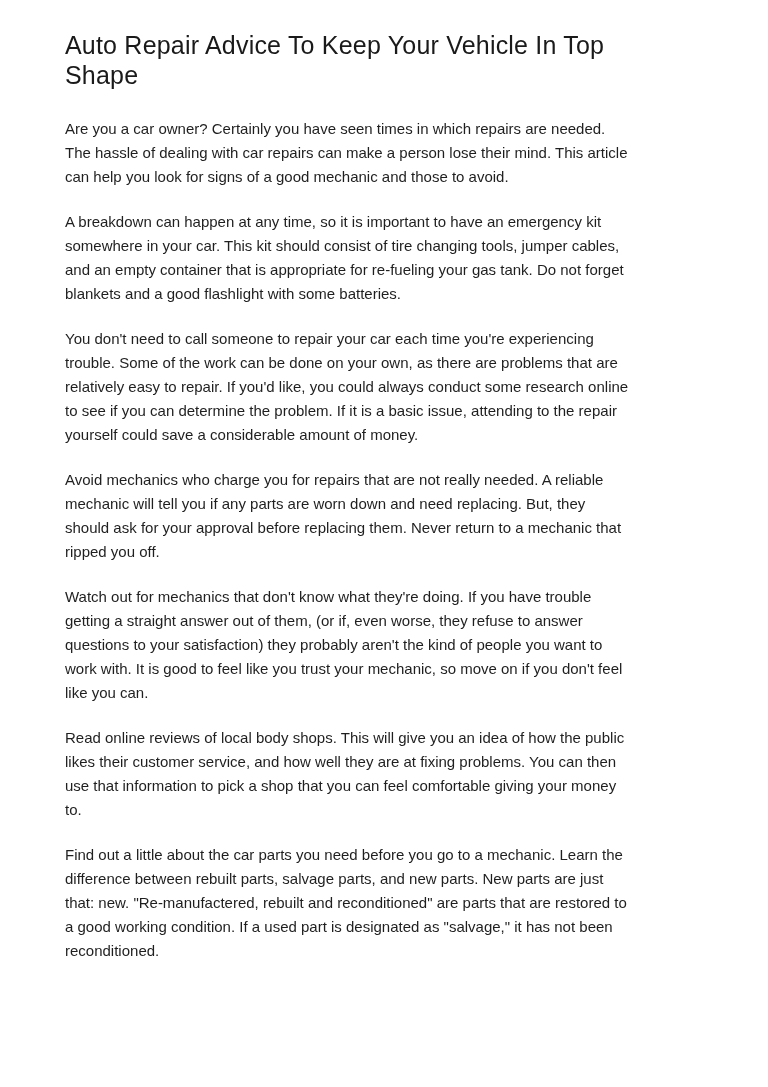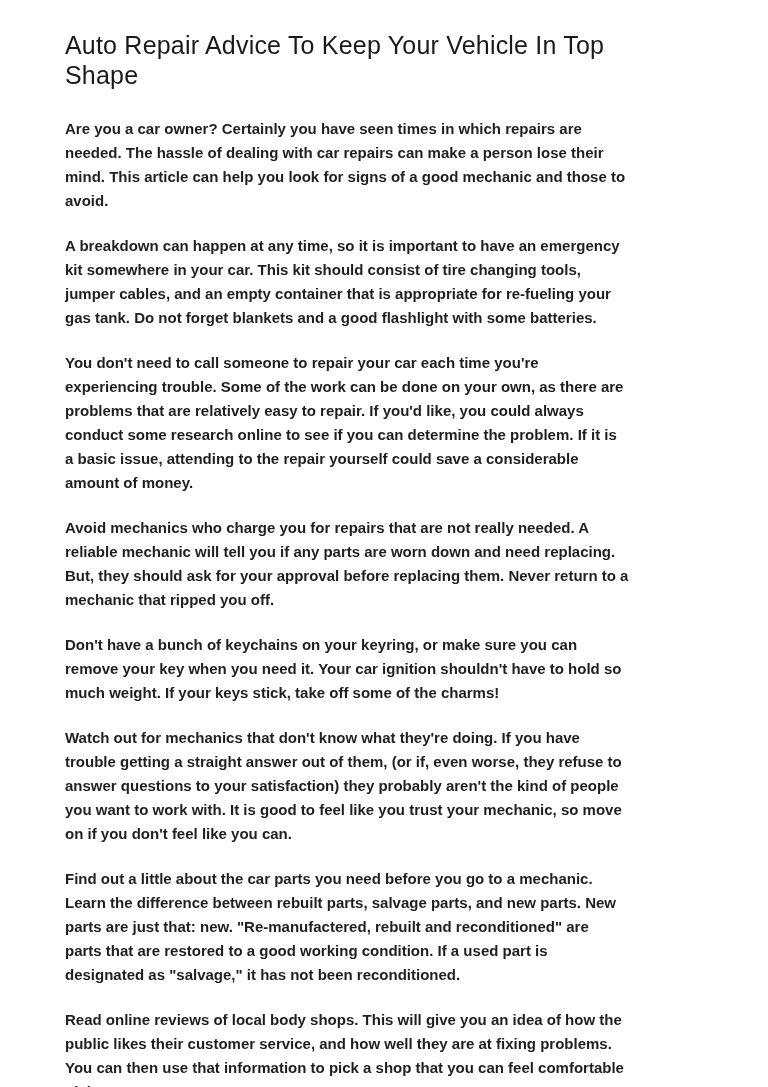--- a/index.html
+++ b/index.html
@@ -24,21 +24,21 @@
   .doc-title {
     font-size: 25px;
     font-weight: 400;
     line-height: 30px;
     color: #1a1a1a;
     margin: 0 0 27px 0;
     letter-spacing: 0.2px;
   }
   .doc-paragraph {
     font-size: 15px;
-    font-weight: 700;
+    font-weight: 400;
     line-height: 24px;
     color: #1f1f1f;
     margin: 0 0 21px 0;
     text-align: left;
   }
 </style>
 </head>
 <body>
 
 <div class="page">
@@ -46,20 +46,19 @@
 
   <p class="doc-paragraph">Are you a car owner? Certainly you have seen times in which repairs are needed. The hassle of dealing with car repairs can make a person lose their mind. This article can help you look for signs of a good mechanic and those to avoid.</p>
 
   <p class="doc-paragraph">A breakdown can happen at any time, so it is important to have an emergency kit somewhere in your car. This kit should consist of tire changing tools, jumper cables, and an empty container that is appropriate for re-fueling your gas tank. Do not forget blankets and a good flashlight with some batteries.</p>
 
   <p class="doc-paragraph">You don't need to call someone to repair your car each time you're experiencing trouble. Some of the work can be done on your own, as there are problems that are relatively easy to repair. If you'd like, you could always conduct some research online to see if you can determine the problem. If it is a basic issue, attending to the repair yourself could save a considerable amount of money.</p>
 
 
   <p class="doc-paragraph">Avoid mechanics who charge you for repairs that are not really needed. A reliable mechanic will tell you if any parts are worn down and need replacing. But, they should ask for your approval before replacing them. Never return to a mechanic that ripped you off.</p>
 
-  <p class="doc-paragraph">Don't have a bunch of keychains on your keyring, or make sure you can remove your key when you need it. Your car ignition shouldn't have to hold so much weight. If your keys stick, take off some of the charms!</p>
 
   <p class="doc-paragraph">Watch out for mechanics that don't know what they're doing. If you have trouble getting a straight answer out of them, (or if, even worse, they refuse to answer questions to your satisfaction) they probably aren't the kind of people you want to work with. It is good to feel like you trust your mechanic, so move on if you don't feel like you can.</p>
 
+  <p class="doc-paragraph">Read online reviews of local body shops. This will give you an idea of how the public likes their customer service, and how well they are at fixing problems. You can then use that information to pick a shop that you can feel comfortable giving your money to.</p>
+
   <p class="doc-paragraph">Find out a little about the car parts you need before you go to a mechanic. Learn the difference between rebuilt parts, salvage parts, and new parts. New parts are just that: new. "Re-manufactered, rebuilt and reconditioned" are parts that are restored to a good working condition. If a used part is designated as "salvage," it has not been reconditioned.</p>
-
-  <p class="doc-paragraph">Read online reviews of local body shops. This will give you an idea of how the public likes their customer service, and how well they are at fixing problems. You can then use that information to pick a shop that you can feel comfortable giving your money to.</p>
 </div>
 
 </body></html>

